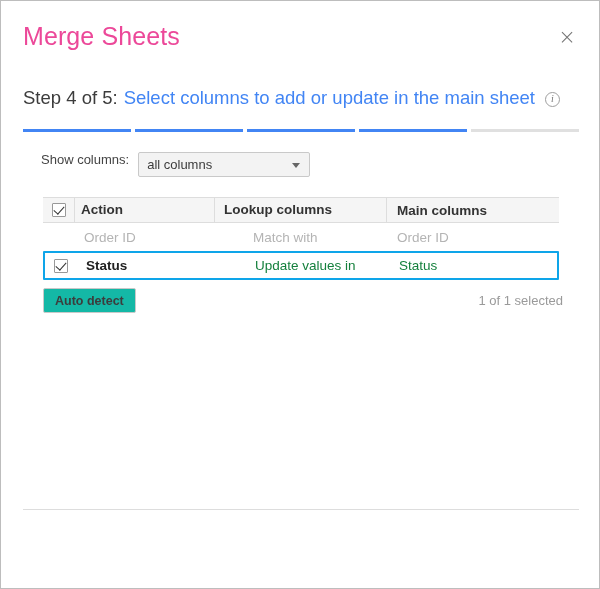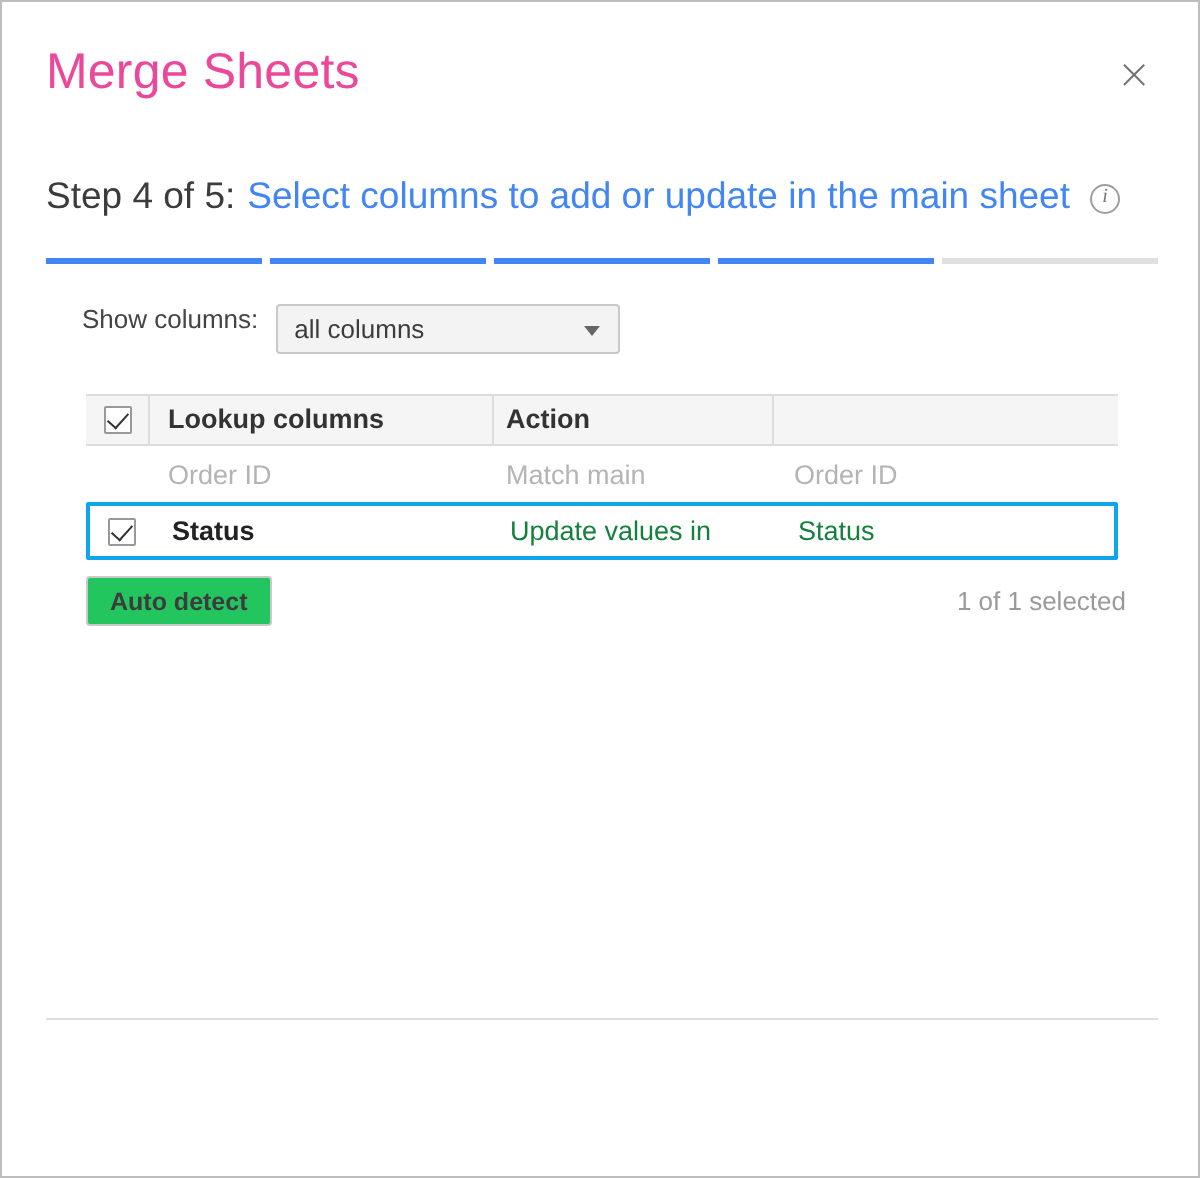--- a/index.html
+++ b/index.html
@@ -205,21 +205,21 @@
     border-width: 0 1.7px 1.7px 0;
     transform: rotate(42deg);
   }
 
   
   .auto-detect {
     position: absolute;
     left: 42px; top: 287px;
     height: 25px;
     padding: 0 11px;
-    background: #22c55e;
+    background: #14b8a6;
     border: 1px solid #c9c9c9;
     border-radius: 2px;
     font-size: 12.5px;
     font-weight: bold;
     color: #3c3c3c;
     display: flex;
     align-items: center;
     cursor: pointer;
     font-family: "Liberation Sans", sans-serif;
   }
@@ -276,28 +276,29 @@
       <span class="caret"></span>
     </div>
   </div>
 
   <div class="table">
 
     <div class="trow header">
       <div class="cell cb">
         <span class="checkbox checked"></span>
       </div>
+      <div class="cell c2">Action</div>
       <div class="cell c1">Lookup columns</div>
-      <div class="cell c2">Action</div>
+      <div class="cell c3">Main columns</div>
     </div>
 
     <div class="trow body disabled">
       <div class="cell cb"></div>
       <div class="cell c1">Order ID</div>
-      <div class="cell c2">Match main</div>
+      <div class="cell c2">Match with</div>
       <div class="cell c3">Order ID</div>
     </div>
 
     <div class="trow body selected">
       <div class="cell cb">
         <span class="checkbox checked"></span>
       </div>
       <div class="cell c1">Status</div>
       <div class="cell c2">Update values in</div>
       <div class="cell c3">Status</div>

